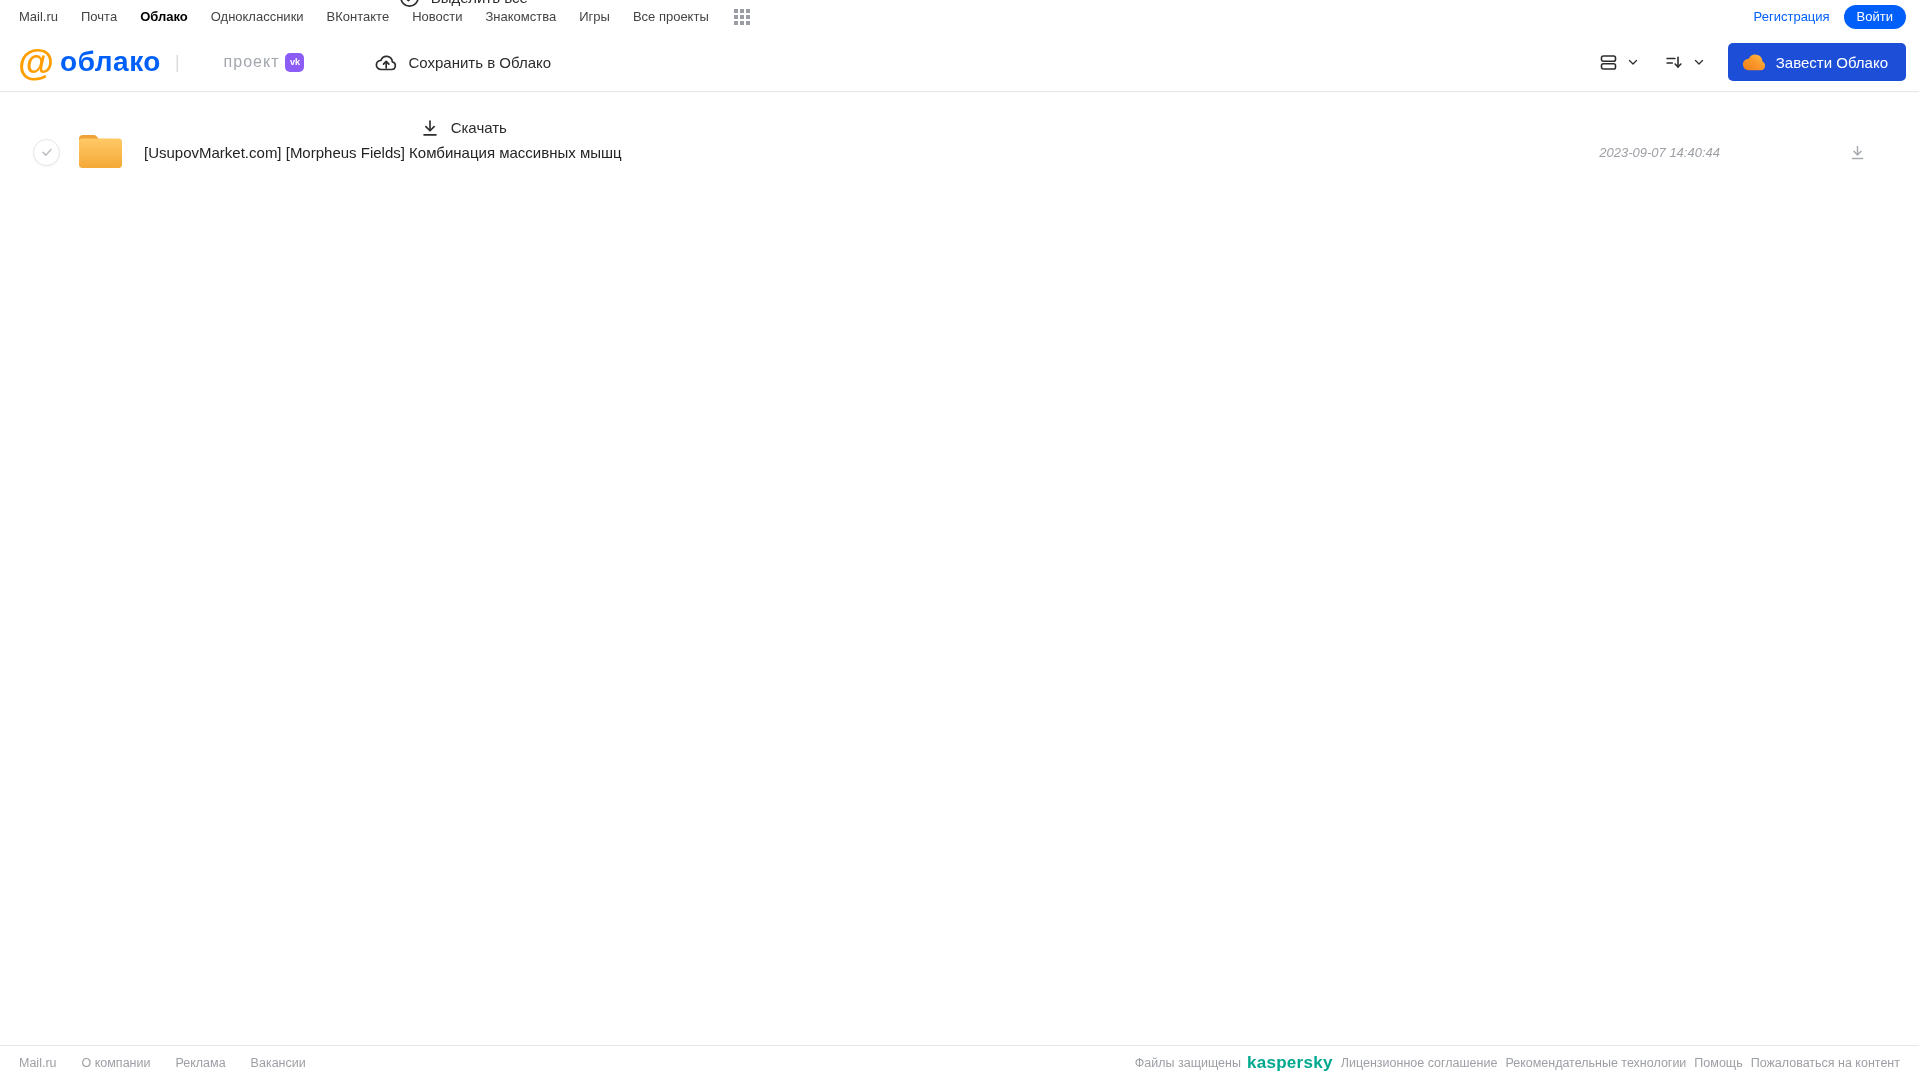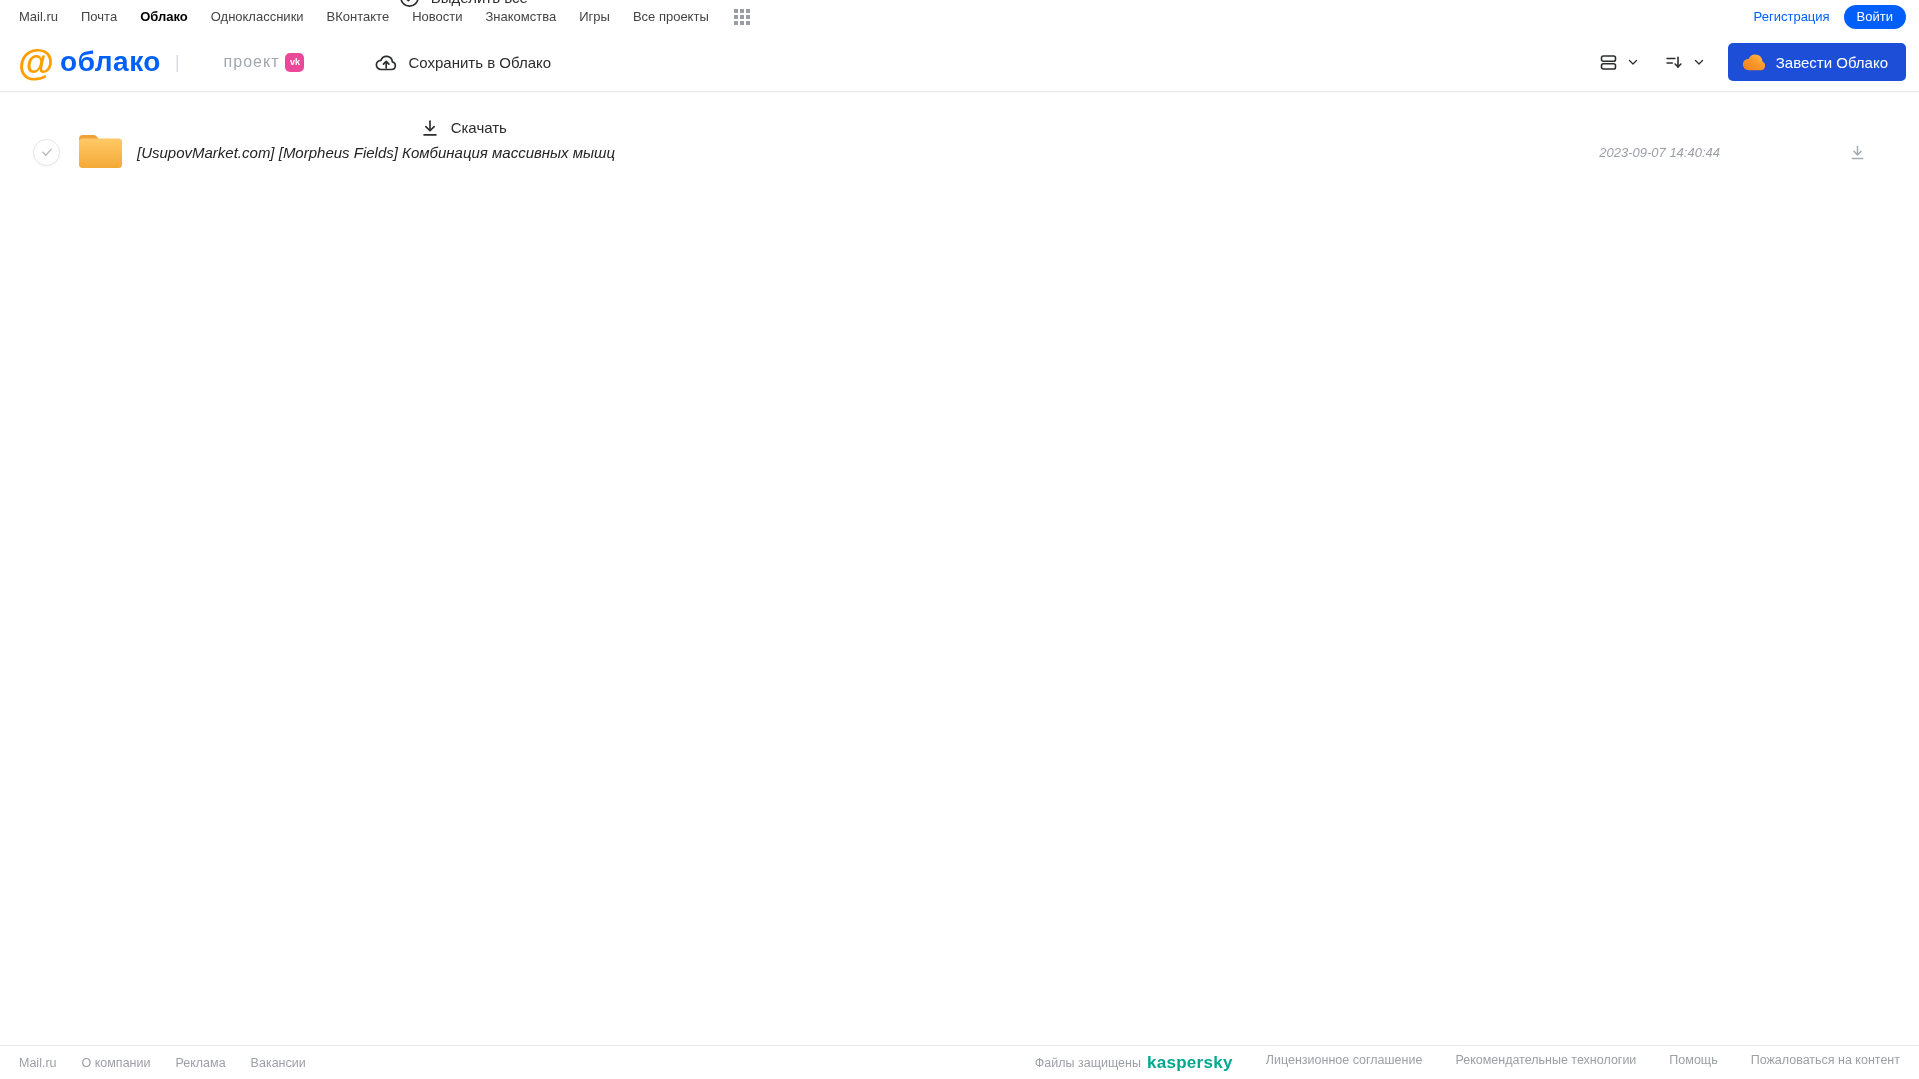--- a/index.html
+++ b/index.html
@@ -59,21 +59,21 @@
   }
   .logo-text {
     color: #005ff9; font-weight: bold;
     font-size: 28px; letter-spacing: 0.5px;
   }
   .logo-sep { color: #d9dbde; font-size: 18px; margin: 0 12px 0 14px; }
   .logo-project { color: #a2a7ae; font-size: 16px; letter-spacing: 1px; margin-left: 32px; }
   .vk-badge {
     display: inline-flex; align-items: center; justify-content: center;
     width: 19px; height: 19px; margin-left: 6px;
-    background: #ec4899; border-radius: 5px;
+    background: #8b5cf6; border-radius: 5px;
     color: #fff; font-size: 9px; font-weight: bold;
     vertical-align: -3px;
   }
 
   .toolbar { display: flex; align-items: center; gap: 42px; margin-left: 70px; flex-direction: column; }
   .toolbar-item {
     display: flex; align-items: center; gap: 10px;
     color: #2c2d2e; font-size: 15px; cursor: pointer;
   }
   .toolbar-item svg { stroke: #2c2d2e; }
@@ -111,41 +111,41 @@
     border-radius: 50%;
     border: 1px solid #e4e5e7;
     background: #fff;
     box-shadow: 0 1px 2px rgba(0,0,0,0.04);
     display: flex; align-items: center; justify-content: center;
     cursor: pointer;
     flex: none;
   }
   .folder-icon { margin-left: 18px; flex: none; }
   .file-name {
-    margin-left: 14px;
-    font-size: 15px; color: #242424; font-style: italic;
+    margin-left: 21px;
+    font-size: 15px; color: #242424;
   }
   .row-spacer { flex: 1; }
   .file-date { font-size: 13px; color: #9c9fa4; margin-right: 128px; font-style: italic; }
   .row-download { margin-right: 33px; cursor: pointer; display: flex; }
 
   
   .footer {
     position: absolute; left: 0; right: 0; bottom: 0;
     height: 34px;
     border-top: 1px solid #e7e8ea;
     background: #fff;
     display: flex; align-items: center;
     padding: 0 19px;
     font-size: 12.5px; color: #9c9fa4;
   }
   .footer-left { display: flex; align-items: center; gap: 25px; }
   .footer-link { color: #9c9fa4; cursor: pointer; }
   .footer-spacer { flex: 1; }
-  .footer-right { display: flex; align-items: flex-start; gap: 33px; }
+  .footer-right { display: flex; align-items: center; gap: 8px; }
   .kaspersky-wrap { display: flex; align-items: center; gap: 6px; }
   .kaspersky-logo {
     color: #00a88e; font-weight: bold; font-size: 17px;
     letter-spacing: 0.3px;
   }
 </style>
 </head>
 <body>
 
 <div class="topnav">

